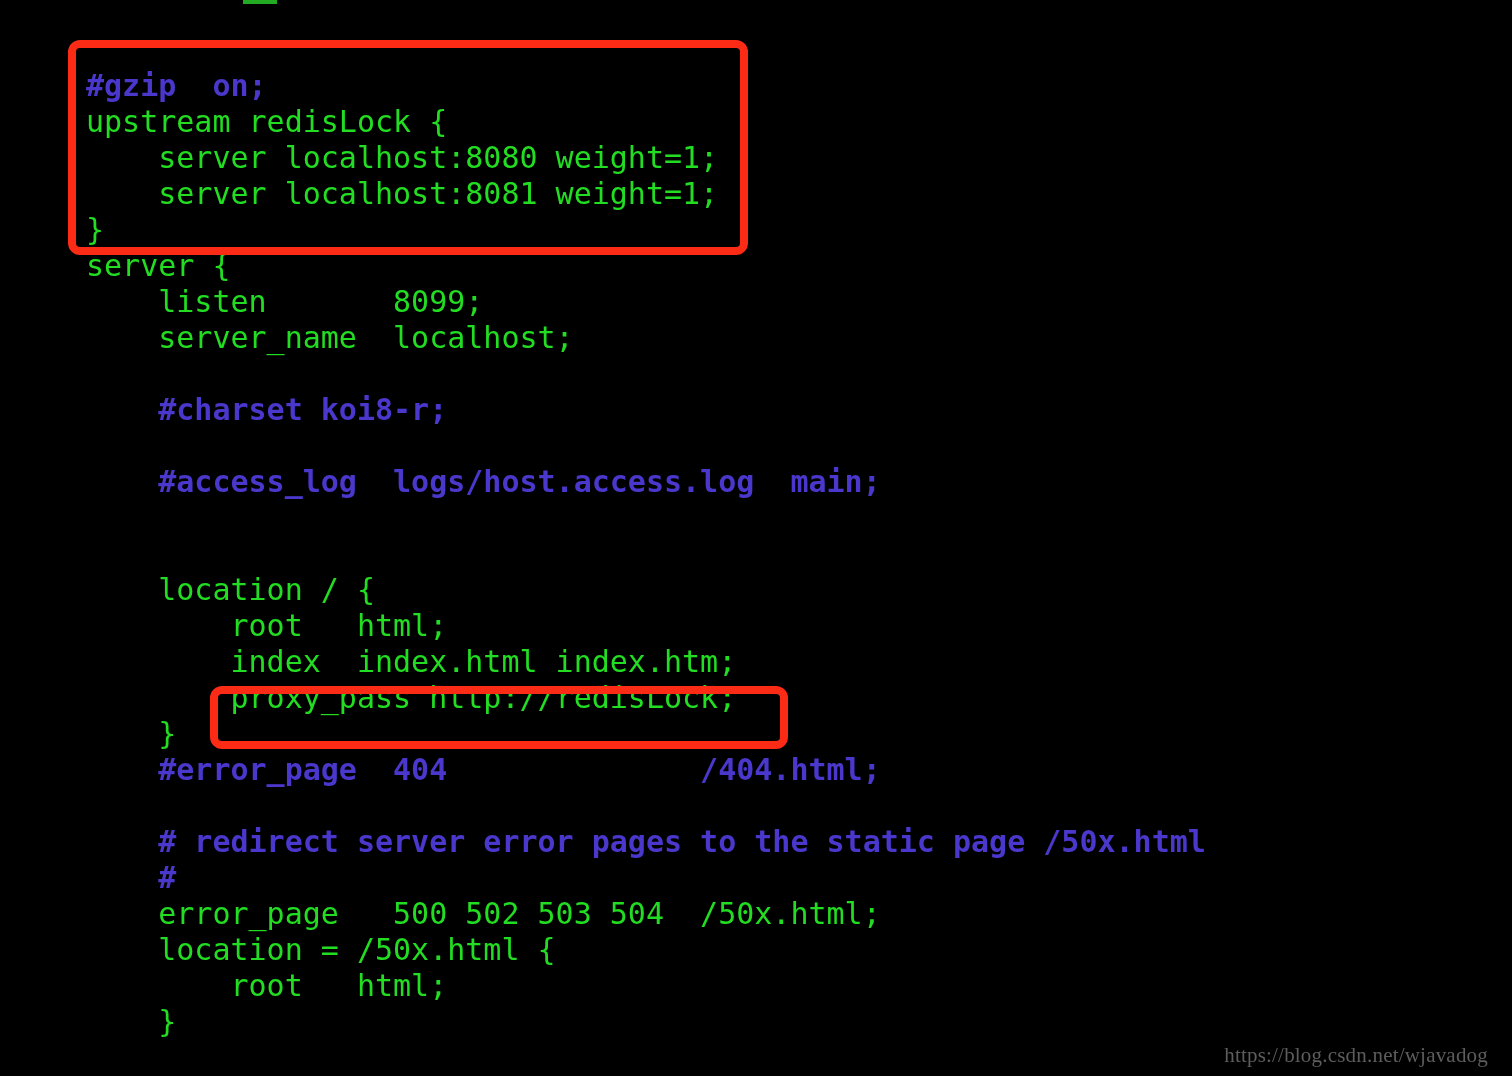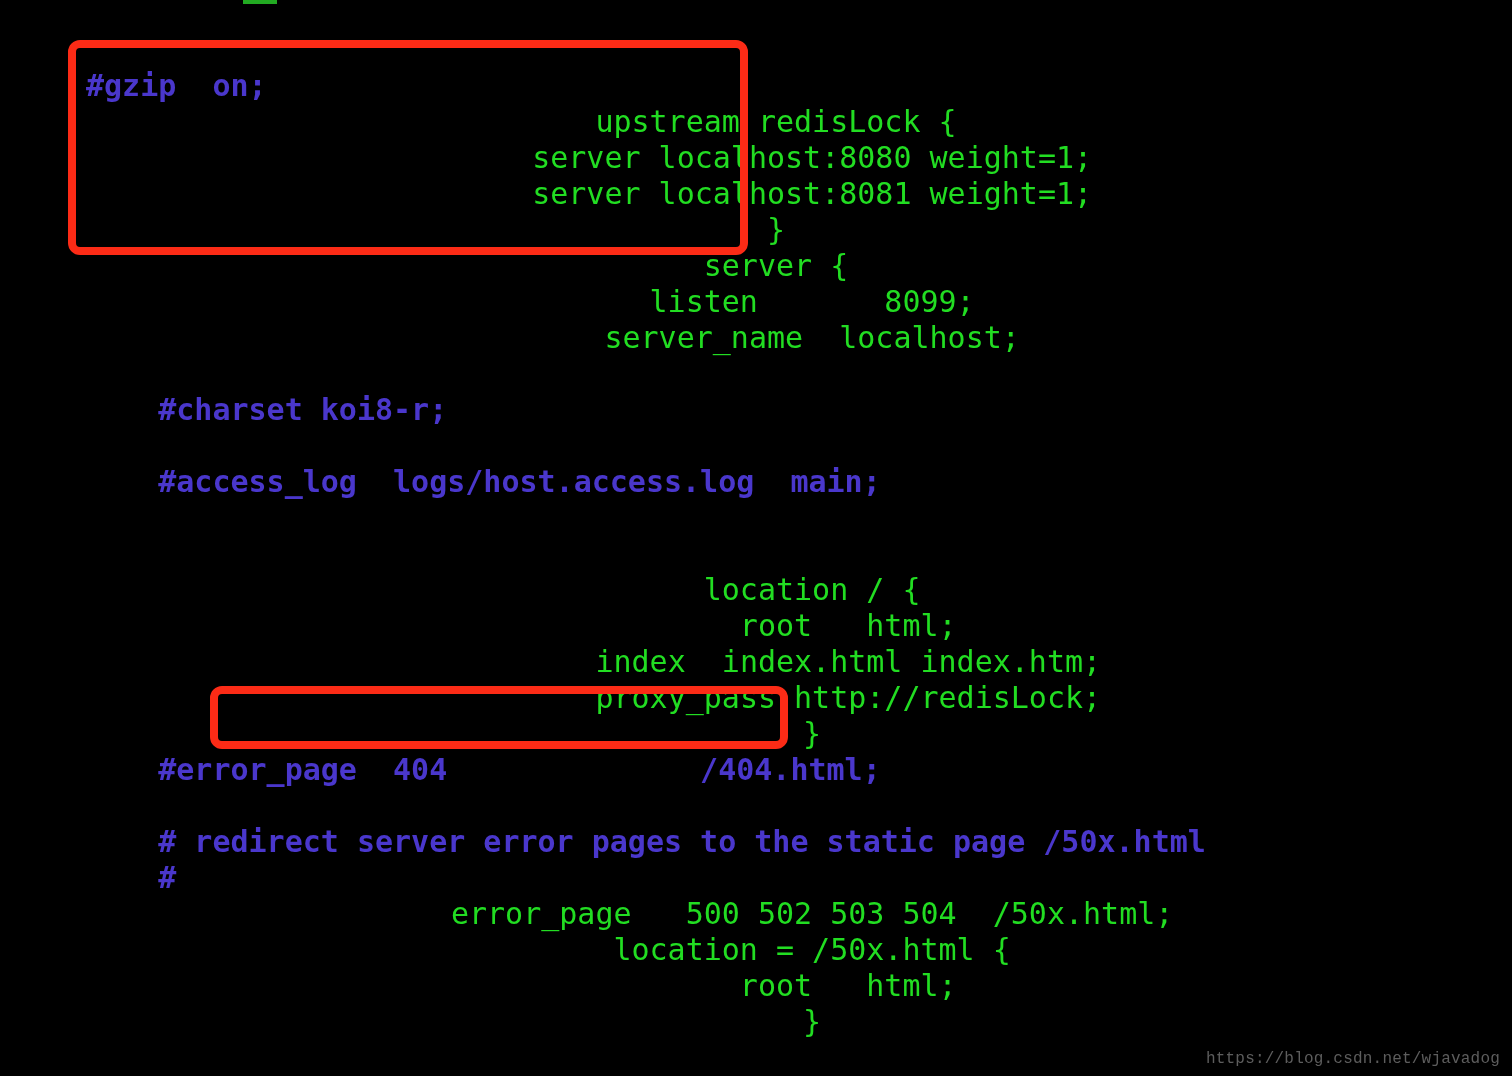--- a/index.html
+++ b/index.html
@@ -29,21 +29,21 @@
     line-height: 36px;
     letter-spacing: 0px;
     white-space: pre;
     font-family: "DejaVu Sans Mono", "Liberation Mono", monospace;
   }
   .ln {
     display: block;
     height: 36px;
     white-space: pre;
   }
-  .code { color: #22dd22; text-align: center; }
+  .code { color: #22dd22; }
   .comment { color: #4a37cc; font-weight: bold; }
   .blank { color: transparent; }
 
   
   .hl-box {
     position: absolute;
     border: 8px solid #fc2b16;
     border-radius: 12px;
     box-sizing: border-box;
     background: transparent;
@@ -68,25 +68,25 @@
     left: 243px;
     top: 0px;
     width: 34px;
     height: 4px;
     background: #22aa22;
   }
 
   
   #watermark {
     position: absolute;
-    right: 12px;
+    right: 24px;
     bottom: 8px;
     color: #5d5d5d;
-    font-size: 16px;
-    font-family: Liberation Mono, monospace;
+    font-size: 21px;
+    font-family: Liberation Serif, serif;
     letter-spacing: 0.2px;
     white-space: pre;
   }
 </style>
 </head>
 <body>
 
 <div id="screen" style="background: rgb(0, 0, 0);">
 
   <div id="top-fragment"></div>

